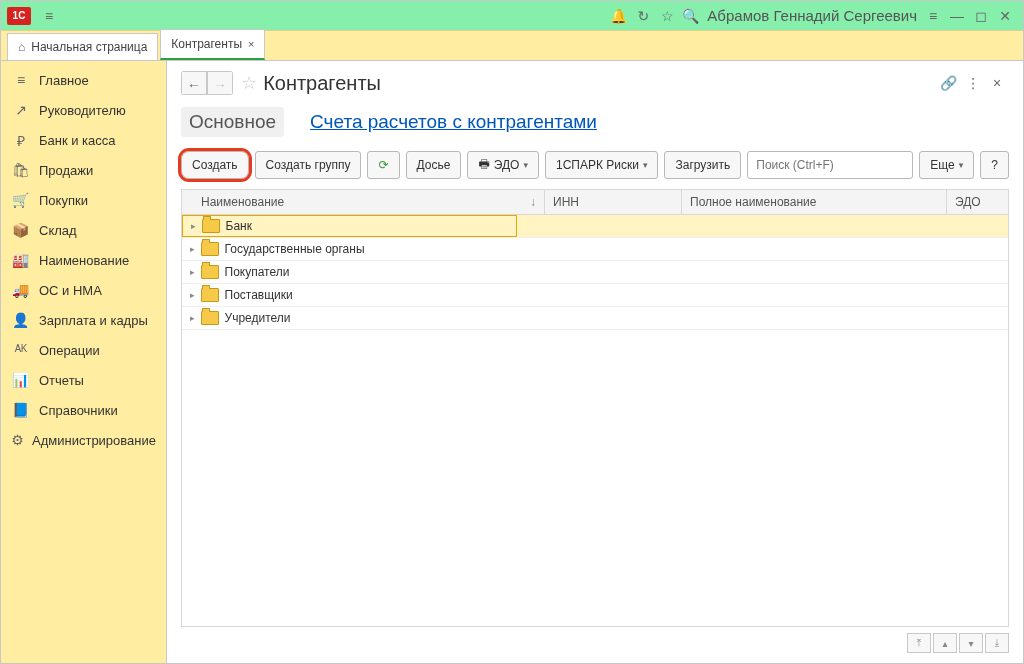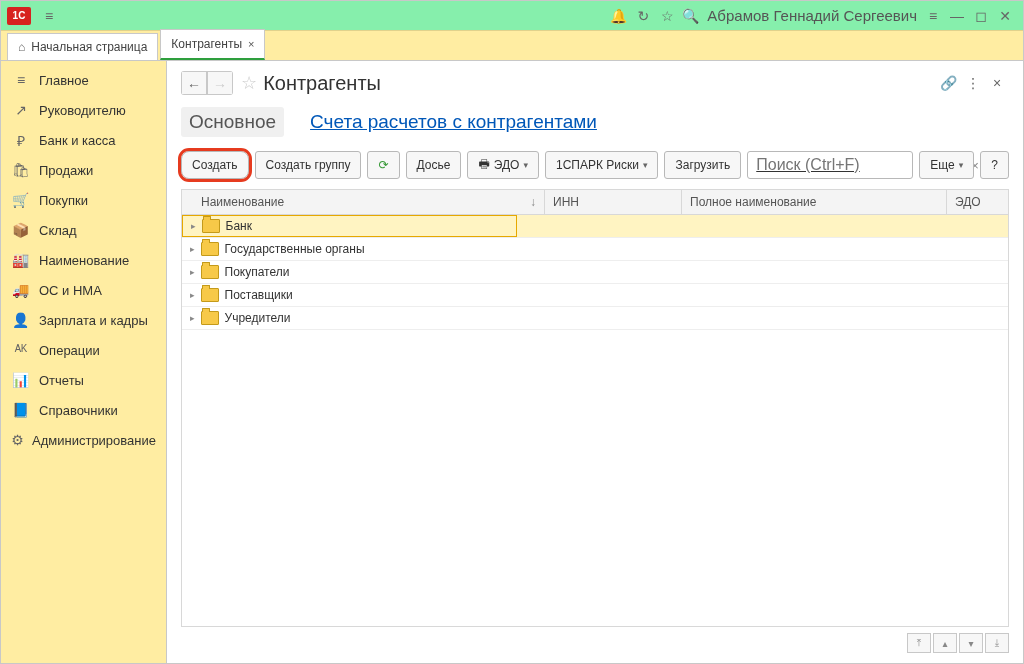--- a/index.html
+++ b/index.html
@@ -28,21 +28,21 @@
 .head-spacer{flex:1;}
 .subtabs{display:flex;align-items:center;padding:6px 14px 10px 14px;gap:18px;font-size:19px;}
 .subtab{color:#555;padding:4px 8px;}
 .subtab.active{background:#f0f0f0;border-radius:3px;}
 .subtab.link{color:#0057b8;text-decoration:underline;cursor:pointer;}
 .toolbar{display:flex;align-items:center;padding:4px 14px 10px 14px;gap:6px;flex-wrap:nowrap;}
 .btn{height:26px;border:1px solid #b8b8b8;background:#f7f7f7;padding:0 10px;font-size:12px;color:#333;display:flex;align-items:center;border-radius:3px;cursor:pointer;white-space:nowrap;}
 .btn.highlight{outline:3px solid #e63b1f;outline-offset:0;border-radius:8px;}
 .btn .caret{margin-left:4px;font-size:9px;color:#666;}
 .search-box{flex:1;min-width:120px;height:26px;border:1px solid #b8b8b8;border-radius:3px;display:flex;align-items:center;background:#fff;}
-.search-box input{flex:1;border:none;outline:none;padding:0 8px;font-size:16px;color:#333;background:transparent;text-decoration:underline;}
+.search-box input{flex:1;border:none;outline:none;padding:0 8px;font-size:12px;color:#333;background:transparent;}
 .search-box .clear{width:20px;text-align:center;color:#888;cursor:pointer;}
 .table{flex:1;margin:0 14px;border:1px solid #d8d8d8;display:flex;flex-direction:column;overflow:hidden;}
 .thead{display:flex;height:24px;background:#f4f4f4;border-bottom:1px solid #d8d8d8;font-size:12px;color:#555;}
 .th{padding:0 8px;display:flex;align-items:center;border-right:1px solid #d8d8d8;}
 .th.name{flex:0 0 335px;justify-content:space-between;margin-left:11px;}
 .th.inn{flex:0 0 120px;}
 .th.full{flex:1;}
 .th.edo{flex:0 0 45px;border-right:none;}
 .tbody{flex:1;overflow:auto;}
 .tr{display:flex;height:22px;align-items:center;border-bottom:1px solid #eee;font-size:12px;}

